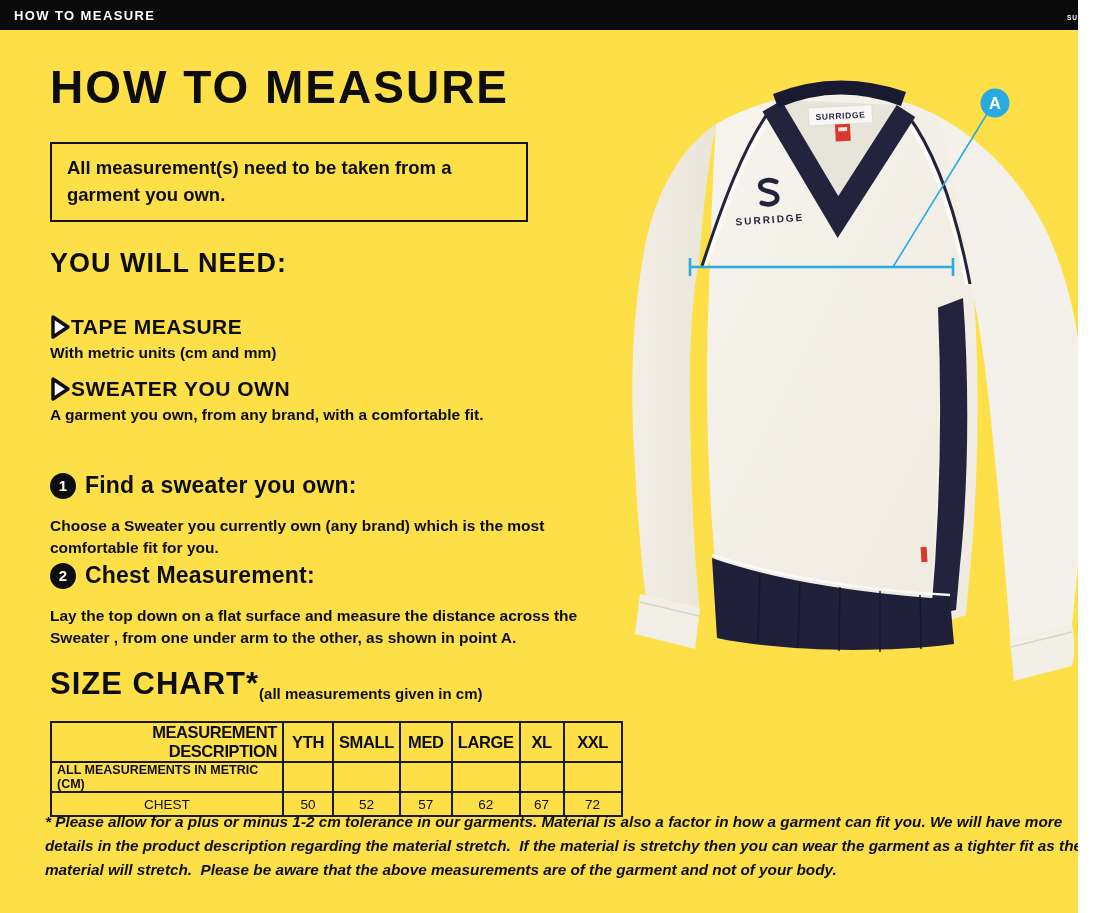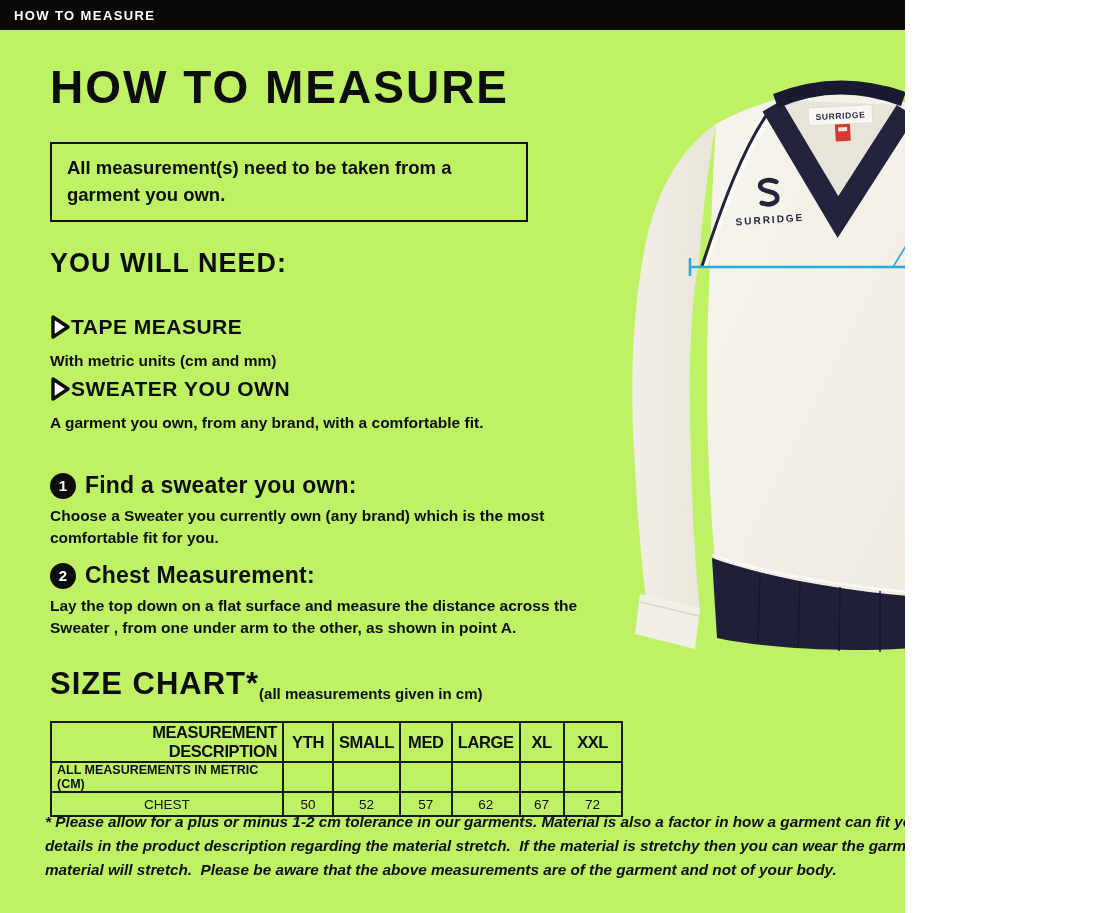--- a/index.html
+++ b/index.html
@@ -1,17 +1,17 @@
 <!DOCTYPE html>
 <html><head>
 <meta charset="utf-8">
 <style>
   html,body { margin:0; padding:0; background:#ffffff; }
   .page {
-    position:relative; width:905px; height:913px; background:#bef264;
+    position:relative; width:1078px; height:913px; background:#fde047;
     font-family:"Liberation Sans", sans-serif; color:#0d0d0d; overflow:hidden;
   }
 
   
   .topbar { position:absolute; left:0; top:0; width:1120px; height:30px; background:#0a0a0a; }
   .topbar-title {
     position:absolute; left:14px; top:50%; transform:translateY(-50%);
     color:#ffffff; font-size:13px; font-weight:bold; letter-spacing:1.4px;
   }
   .topbar-logo {
@@ -32,33 +32,33 @@
   }
   .ywn-heading {
     position:absolute; left:50px; top:248px;
     font-size:27px; font-weight:900; letter-spacing:1px;
   }
   .need-item { position:absolute; left:50px; }
   #need-1 { top:314px; }
   #need-2 { top:376px; }
   .need-row { display:flex; align-items:center; }
   .need-label { font-size:21px; font-weight:900; letter-spacing:0.5px; }
-  .need-desc  { font-size:15.5px; font-weight:bold; margin-top:12px; }
+  .need-desc  { font-size:15.5px; font-weight:bold; margin-top:4px; }
 
   .step { position:absolute; left:50px; }
   #step-1 { top:472px; }
   #step-2 { top:562px; }
   .step-head { display:flex; align-items:center; gap:9px; }
   .step-num {
     width:26px; height:26px; border-radius:50%; background:#0d0d0d; color:#fff;
     font-size:15px; font-weight:bold; display:flex; align-items:center; justify-content:center;
     flex:0 0 26px;
   }
   .step-title { font-size:23px; font-weight:900; letter-spacing:0.2px; }
-  .step-desc  { font-size:15.5px; font-weight:bold; line-height:1.4; margin-top:6px; }
+  .step-desc  { font-size:15.5px; font-weight:bold; line-height:1.4; margin-top:16px; }
   #step-1 .step-desc { width:520px; }
   #step-2 .step-desc { width:548px; }
 
   .sizechart-heading { position:absolute; left:50px; top:666px; display:flex; align-items:flex-end; gap:0; }
   .sc-title { font-size:31px; font-weight:900; letter-spacing:1px; }
   .sc-note  { font-size:15px; font-weight:900; }
 
   table.size-table { position:absolute; left:50px; top:721px; border-collapse:collapse; table-layout:fixed; }
   .size-table th, .size-table td { border:2px solid #1a1a1a; padding:0 5px; }
   .size-table thead th { height:29px; font-size:16.5px; font-weight:bold; letter-spacing:-0.4px; text-align:center; }

